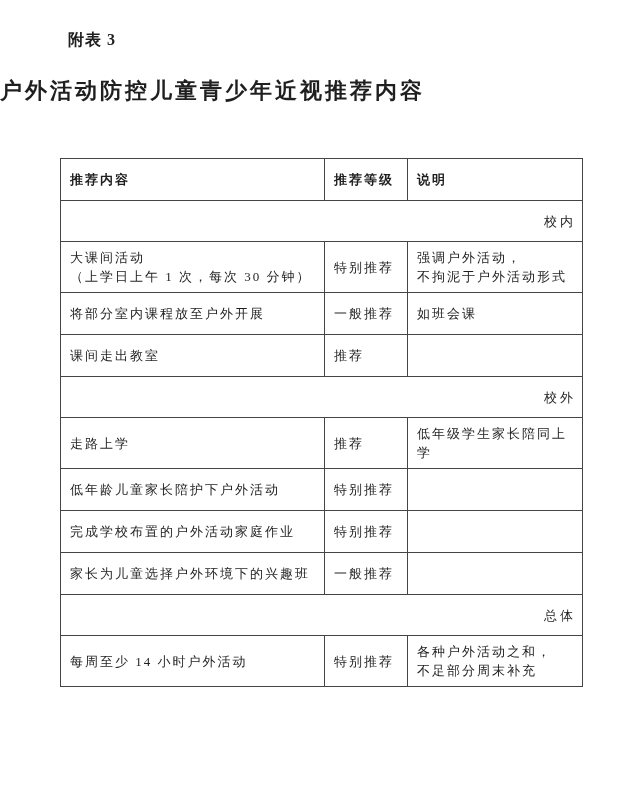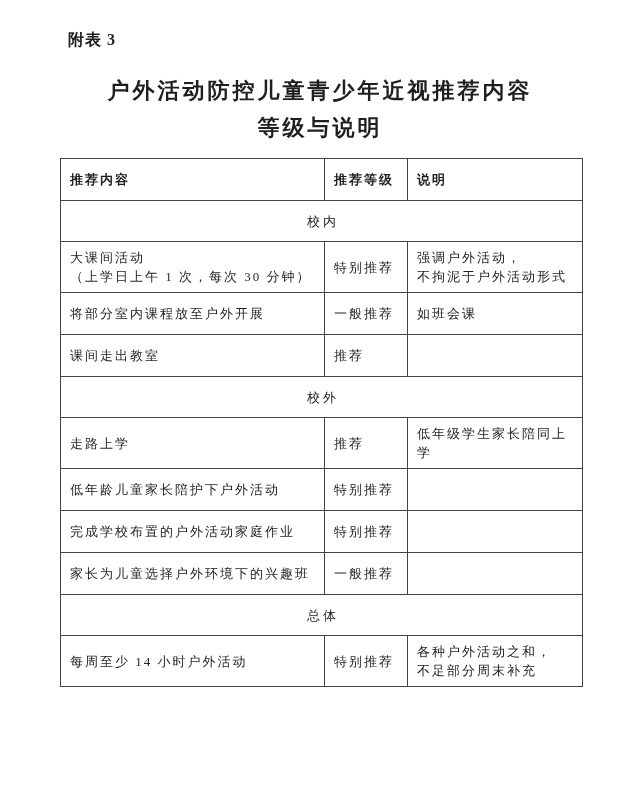--- a/index.html
+++ b/index.html
@@ -16,21 +16,21 @@
     width: 640px; height: 809px;
     background: #ffffff;
     padding-left: 20px;
   }
   .doc-label {
     position: absolute; left: 68px; top: 30px;
     font-size: 16px; font-weight: bold; letter-spacing: 1px;
   }
   .title {
     position: absolute; left: 0; top: 72px; width: 100%;
-    text-align: center;
+    text-align: left;
     font-size: 22px; font-weight: bold;
     line-height: 37px; letter-spacing: 3px;
   }
   table.rec-table {
     position: absolute; left: 60px; top: 158px;
     width: 522px;
     border-collapse: collapse;
     table-layout: fixed;
   }
   .col-content { width: 264px; }
@@ -47,35 +47,34 @@
     color: #1f1f1f;
     overflow: hidden;
   }
   .rec-table th {
     font-weight: bold;
     height: 42px;
   }
   .rec-table td.cell { height: 42px; }
   .rec-table td.section-cell {
     height: 41px;
-    text-align: center;
+    text-align: right;
     letter-spacing: 3px;
     font-weight: normal;
   }
 </style>
 </head>
 <body>
 
 <div class="page">
 
   <div class="doc-label">附表 3</div>
 
   <div class="title">
     <span>户外活动防控儿童青少年近视推荐内容</span><br>
-    <span>等级与说明</span>
   </div>
 
   <table class="rec-table">
     <colgroup>
       <col class="col-content">
       <col class="col-grade">
       <col class="col-note">
     </colgroup>
     <thead>
       <tr>

